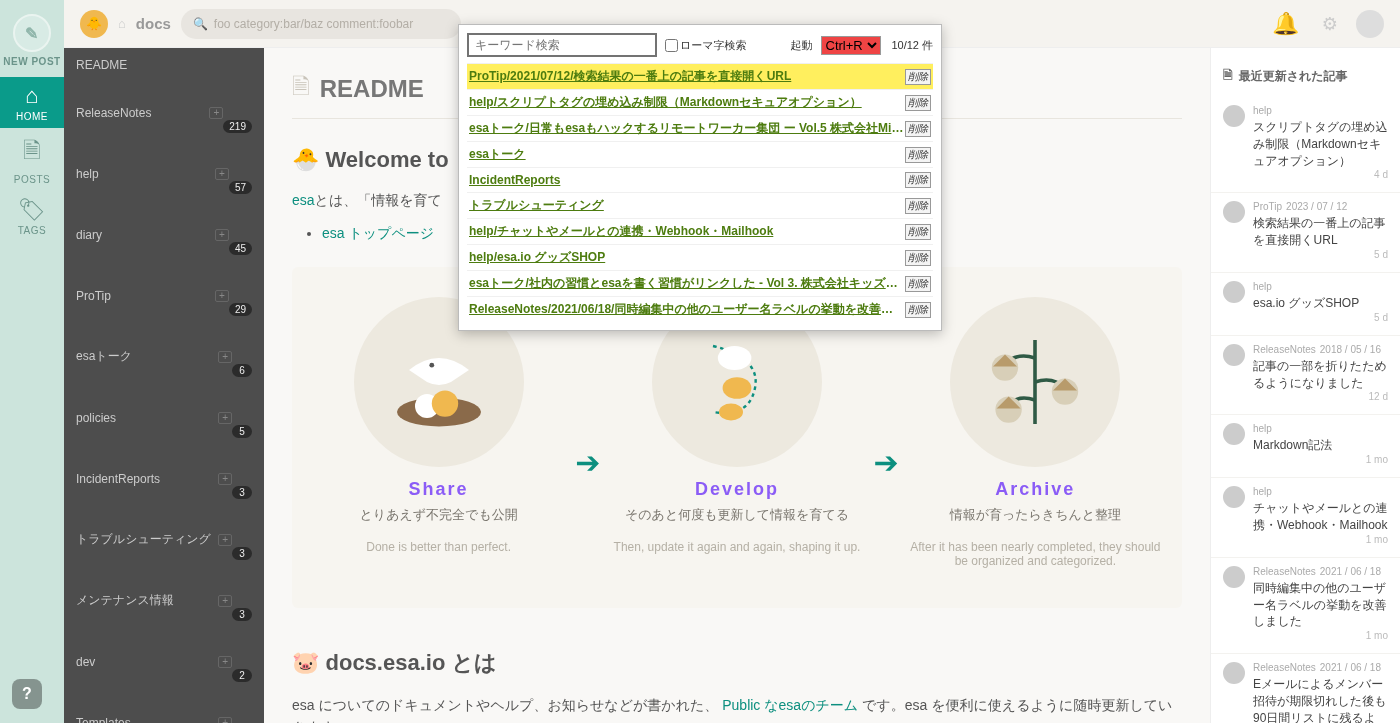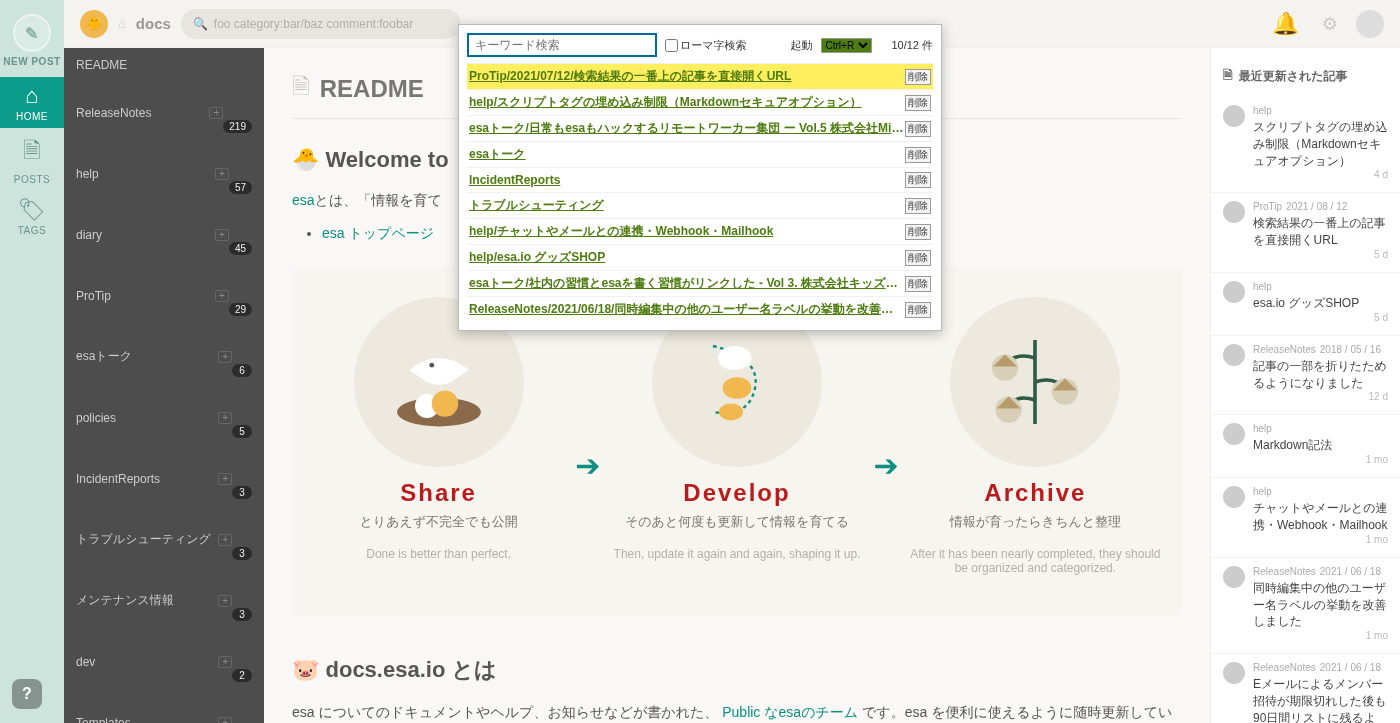--- a/index.html
+++ b/index.html
@@ -37,47 +37,47 @@
 .doc-title .ic { color:#c9c4ba; font-size:22px; }
 .doc-title h1 { font-size:24px; color:#777; font-weight:600; }
 .main h2 { font-size:22px; color:#555; font-weight:600; margin: 20px 0 16px; }
 .main p { color:#555; line-height:1.6; margin-bottom:10px; font-size:14px;}
 .main ul { margin: 0 0 20px 30px; }
 .main li { color:#555; line-height:1.8; font-size:14px; }
 .link { color:#0d8f7f; text-decoration:none; }
 .illus { background:#f7f5f0; border-radius:6px; padding:30px 20px 40px; margin: 20px 0 40px; display:flex; align-items:flex-start; justify-content:space-between; gap:10px; text-align:center; }
 .illus .col { flex:1; }
 .illus .circle { width:170px;height:170px;border-radius:50%;background:#ede9df;margin:0 auto 12px; display:flex;align-items:center;justify-content:center; }
-.illus h3 { font-size:24px; letter-spacing:2px; font-weight:700; color:#b91c1c; margin-bottom:6px; }
+.illus h3 { font-size:18px; letter-spacing:2px; font-weight:700; color:#8b5cf6; margin-bottom:6px; }
 .illus .jp { color:#7a766e; font-size:13px; margin-bottom:16px; }
 .illus .en { color:#b5b0a5; font-size:12px; }
 .illus .arrow { color:#0d8f7f; font-size:30px; align-self:center; padding-top:60px; }
 .illus svg { max-width:120px; max-height:120px; }
 
 
 .rightcol { position: fixed; right: 0; top: 48px; bottom: 0; width: 190px; background:#fff; border-left:1px solid #eee; padding: 18px 0 10px; overflow-y:auto; z-index:2; font-size:12px; }
 .rightcol h3 { font-size:12px; color:#666; font-weight:700; padding: 0 12px 10px; display:flex;align-items:center;gap:6px; }
 .r-item { display:flex; gap:8px; padding: 8px 12px 12px; border-bottom:1px solid #f3f2ef; }
 .r-item .av { width:22px;height:22px;border-radius:50%;background:#ccc; flex-shrink:0; }
 .r-item .meta { color:#aaa; font-size:10px; margin-bottom:3px; display:flex; gap:4px; white-space:nowrap; }
 .r-item .title { color:#444; line-height:1.4; }
 .r-item .age { color:#bbb; font-size:10px; text-align:right; margin-top:0; }
 
 
 .overlay { position: fixed; left: 458px; top: 24px; width: 484px; background:#fff; border:1px solid #bbb; box-shadow: 0 3px 12px rgba(0,0,0,.25); z-index: 20; font-size:12px; padding: 8px; }
 .overlay .toprow { display:flex; align-items:center; gap:8px; margin-bottom:6px; }
-.overlay input[type=text] { border:2px solid #0369a1; padding:3px 6px; width:190px; font-size:12px; }
+.overlay input[type=text] { border:2px solid #737373; padding:3px 6px; width:190px; font-size:12px; }
 .overlay .romaji { font-size:11px; color:#333; display:flex;align-items:center;gap:2px;}
 .overlay .launch { font-size:11px;margin-left:36px; }
-.overlay select { font-size:10px; border:1px solid #999; background:#4d7c0f; }
+.overlay select { font-size:13px; border:1px solid #999; background:#ef4444; }
 .overlay .count { margin-left:auto; font-size:11px; color:#333; }
 .ov-row { display:flex; align-items:center; padding: 4px 2px; border-top:1px solid #f0f0f0; }
 .ov-row.hl { background:#ffef5e; }
 .ov-row a { color:#4d7c0f; text-decoration:underline; font-size:12px; flex:1; overflow:hidden; text-overflow:ellipsis; white-space:nowrap; cursor:pointer;font-weight:bold; }
-.ov-row .del { font-size:10px; border:1px solid #999; background:#f4f4f4; padding:0 2px; cursor:pointer; color:#333; }
+.ov-row .del { font-size:10px; border:1px solid #999; background:#f4f4f4; padding:0 2px; cursor:pointer; color:#333;font-style:italic; }
 
 
 .helpfab { position:fixed; left:12px; bottom:14px; width:30px;height:30px;border-radius:8px;background:rgba(0,0,0,.35);color:#fff;display:flex;align-items:center;justify-content:center;font-weight:700;font-size:16px; z-index:6; cursor:pointer;}
 
 ::-webkit-scrollbar { width:8px; } ::-webkit-scrollbar-thumb { background:#ccc; border-radius:4px; }
 </style>
 </head>
 <body>
 
 <div class="iconbar">
@@ -259,21 +259,21 @@
           </div>
       <div class="title">スクリプトタグの埋め込み制限（Markdownセキュアオプション）</div>
       <div class="age">4 d</div>
     </div>
       </div>
       <div class="r-item">
         <div class="av"></div>
     <div style="flex:1">
       <div class="meta">
             <span>ProTip</span>
-            <span>2021 / 08 / 12</span>
+            <span>2023 / 07 / 12</span>
           </div>
       <div class="title">検索結果の一番上の記事を直接開くURL</div>
       <div class="age">5 d</div>
     </div>
       </div>
       <div class="r-item">
         <div class="av"></div>
     <div style="flex:1">
       <div class="meta">
             <span>help</span>

